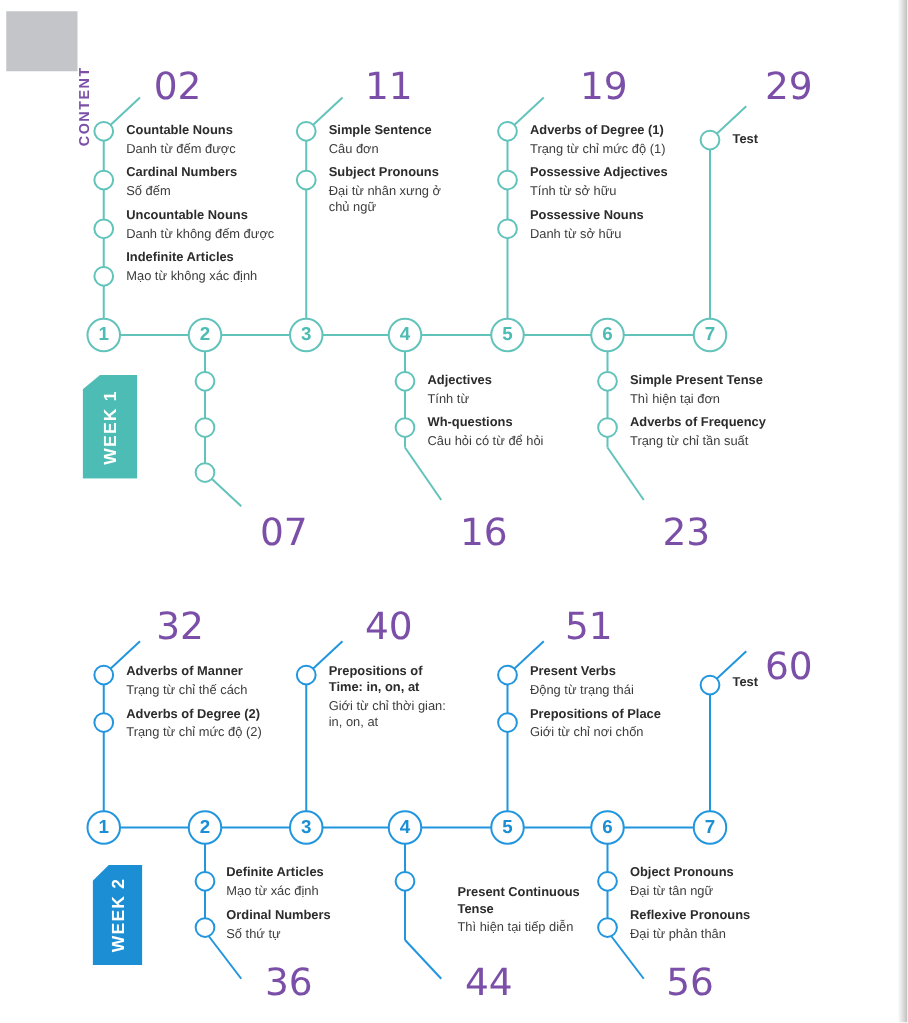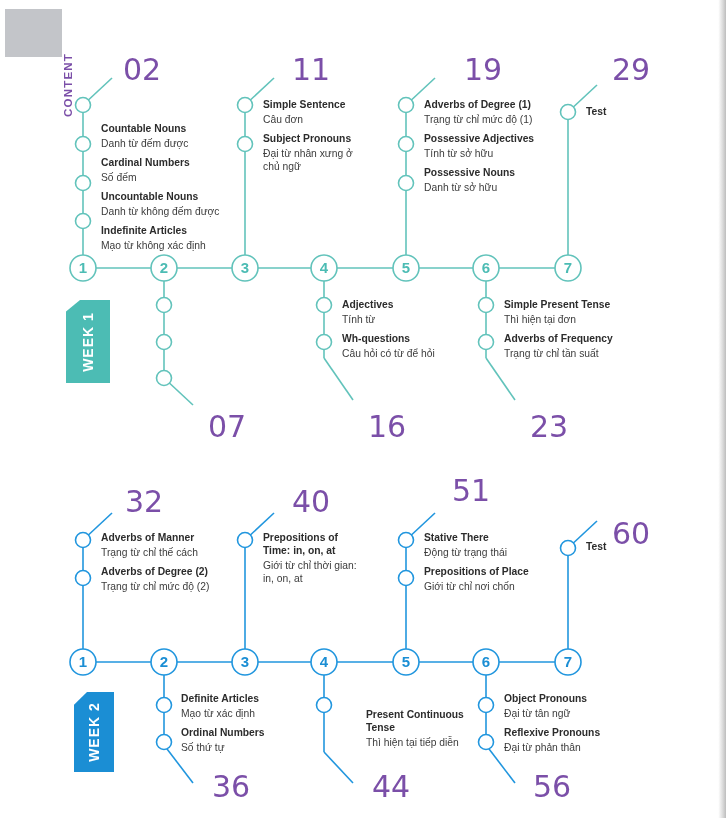--- a/index.html
+++ b/index.html
@@ -164,21 +164,21 @@
   <div class="nodenum w1" style="left:311px;top:255px;">4</div>
   <div class="nodenum w1" style="left:393px;top:255px;">5</div>
   <div class="nodenum w1" style="left:473px;top:255px;">6</div>
   <div class="nodenum w1" style="left:555px;top:255px;">7</div>
 
   <div class="bignum" style="left:123px;top:55px;">02</div>
   <div class="bignum" style="left:292px;top:55px;">11</div>
   <div class="bignum" style="left:464px;top:55px;">19</div>
   <div class="bignum" style="left:612px;top:55px;">29</div>
 
-  <div class="block" style="left:101px;top:98px;margin-top:24px;">
+  <div class="block" style="left:101px;top:98px;">
     <p class="en">Countable Nouns</p>
     <p class="vi">Danh từ đếm được</p>
     <p class="en">Cardinal Numbers</p>
     <p class="vi">Số đếm</p>
     <p class="en">Uncountable Nouns</p>
     <p class="vi">Danh từ không đếm được</p>
     <p class="en">Indefinite Articles</p>
     <p class="vi">Mạo từ không xác định</p>
   </div>
 
@@ -228,37 +228,37 @@
   <div class="nodenum w2" style="left:70px;top:649px;">1</div>
   <div class="nodenum w2" style="left:151px;top:649px;">2</div>
   <div class="nodenum w2" style="left:232px;top:649px;">3</div>
   <div class="nodenum w2" style="left:311px;top:649px;">4</div>
   <div class="nodenum w2" style="left:393px;top:649px;">5</div>
   <div class="nodenum w2" style="left:473px;top:649px;">6</div>
   <div class="nodenum w2" style="left:555px;top:649px;">7</div>
 
   <div class="bignum" style="left:125px;top:487px;">32</div>
   <div class="bignum" style="left:292px;top:487px;">40</div>
-  <div class="bignum" style="left:452px;top:476px;">51</div>
+  <div class="bignum" style="left:452px;top:487px;">51</div>
   <div class="bignum" style="left:612px;top:487px;margin-top:32px;">60</div>
 
   <div class="block" style="left:101px;top:531px;">
     <p class="en">Adverbs of Manner</p>
     <p class="vi">Trạng từ chỉ thế cách</p>
     <p class="en">Adverbs of Degree (2)</p>
     <p class="vi">Trạng từ chỉ mức độ (2)</p>
   </div>
 
   <div class="block wrap" style="left:263px;top:531px;">
     <p class="en">Prepositions of Time: in, on, at</p>
     <p class="vi">Giới từ chỉ thời gian: in, on, at</p>
   </div>
 
   <div class="block" style="left:424px;top:531px;">
-    <p class="en">Stative There</p>
+    <p class="en">Present Verbs</p>
     <p class="vi">Động từ trạng thái</p>
     <p class="en">Prepositions of Place</p>
     <p class="vi">Giới từ chỉ nơi chốn</p>
   </div>
 
   <div class="block" style="left:586px;top:540px;">
     <p class="en">Test</p>
   </div>
 
   <div class="bignum" style="left:212px;top:772px;">36</div>

